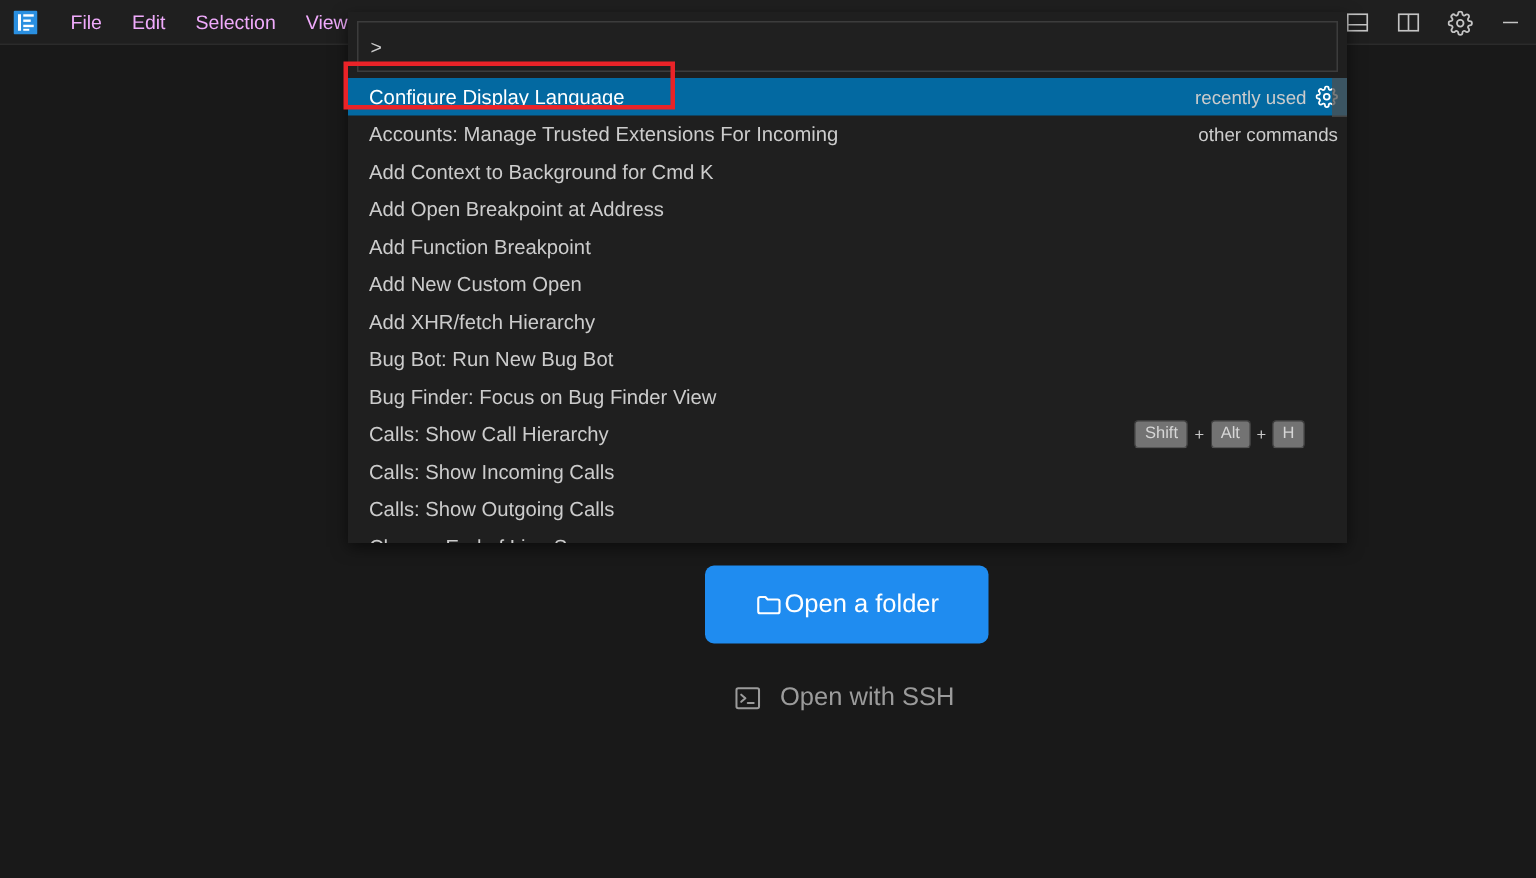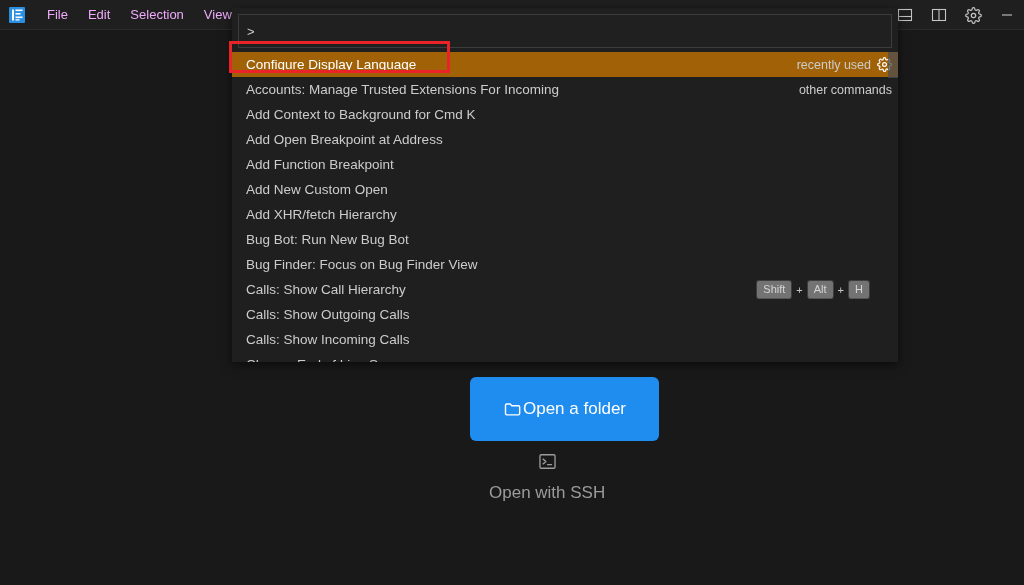--- a/index.html
+++ b/index.html
@@ -108,21 +108,21 @@
     display: flex;
     align-items: center;
     padding: 0 6px 0 14px;
     box-sizing: border-box;
     font-size: 13.5px;
     color: #cccccc;
     white-space: nowrap;
     position: relative;
   }
   .row.selected {
-    background: #a16207;
+    background: #0369a1;
     color: #ffffff;
   }
   .row-label { flex: 0 0 auto; }
   .row-spacer { flex: 1 1 auto; }
   .row-right {
     display: flex;
     align-items: center;
     gap: 6px;
     font-size: 12.5px;
     color: #c3c3c3;
@@ -174,21 +174,21 @@
     z-index: 50;
     pointer-events: none;
   }
 
   
   .open-folder-btn {
     position: absolute;
     left: 470px;
     top: 377px;
     width: 189px;
-    height: 64px;
+    height: 52px;
     background: #1f8cf0;
     border: none;
     border-radius: 6px;
     color: #ffffff;
     font-size: 17px;
     font-family: "Liberation Sans", sans-serif;
     display: flex;
     align-items: center;
     justify-content: center;
     gap: 0;
@@ -199,21 +199,20 @@
     position: absolute;
     left: 489px;
     top: 452px;
     height: 26px;
     display: flex;
     align-items: center;
     gap: 12px;
     color: #9b9b9b;
     font-size: 17px;
     cursor: pointer;
-    flex-direction: column;
   }
 
   svg { display: block; }
 </style>
 </head>
 <body>
 
 <div class="titlebar">
 
   <span class="app-logo">
@@ -348,24 +347,24 @@
       <span class="keys">
         <span class="key">Shift</span>
         <span class="key-plus">+</span>
         <span class="key">Alt</span>
         <span class="key-plus">+</span>
         <span class="key">H</span>
       </span>
     </div>
 
     <div class="row">
+      <span class="row-label">Calls: Show Incoming Calls</span>
+    </div>
+    <div class="row">
       <span class="row-label">Calls: Show Outgoing Calls</span>
-    </div>
-    <div class="row">
-      <span class="row-label">Calls: Show Incoming Calls</span>
     </div>
     <div class="row">
       <span class="row-label">Change End of Line Sequence</span>
     </div>
 
   </div>
 </div>
 
 <div class="annot-box"></div>
 

